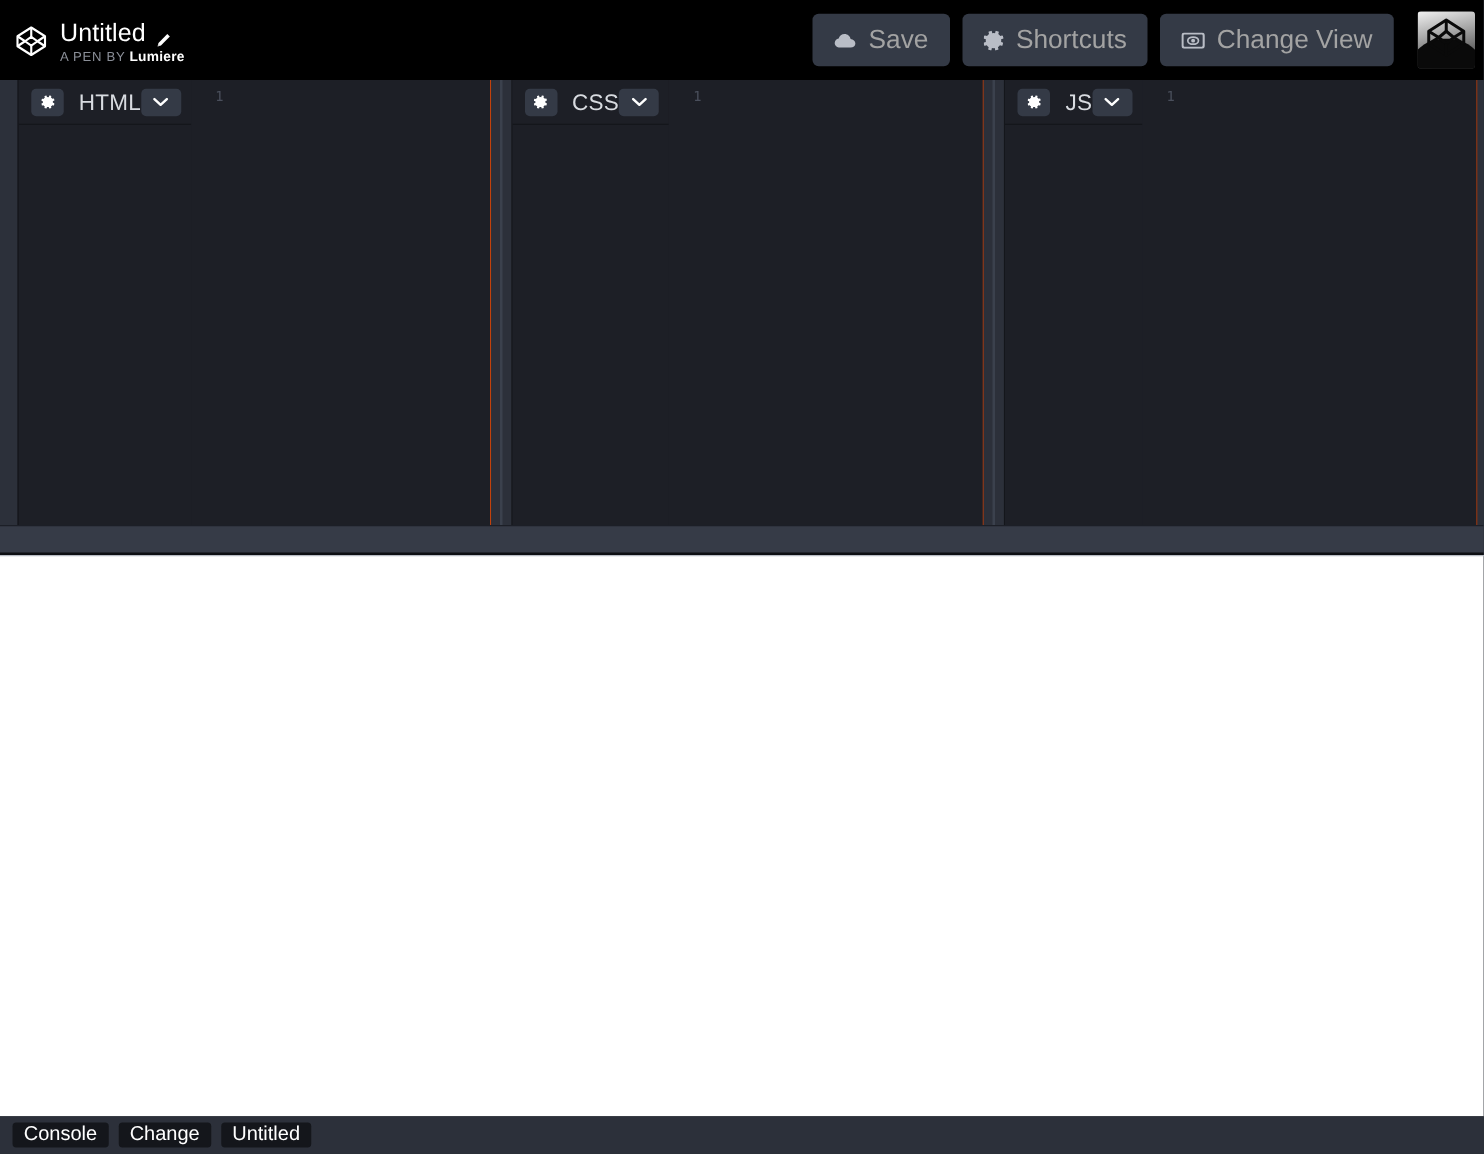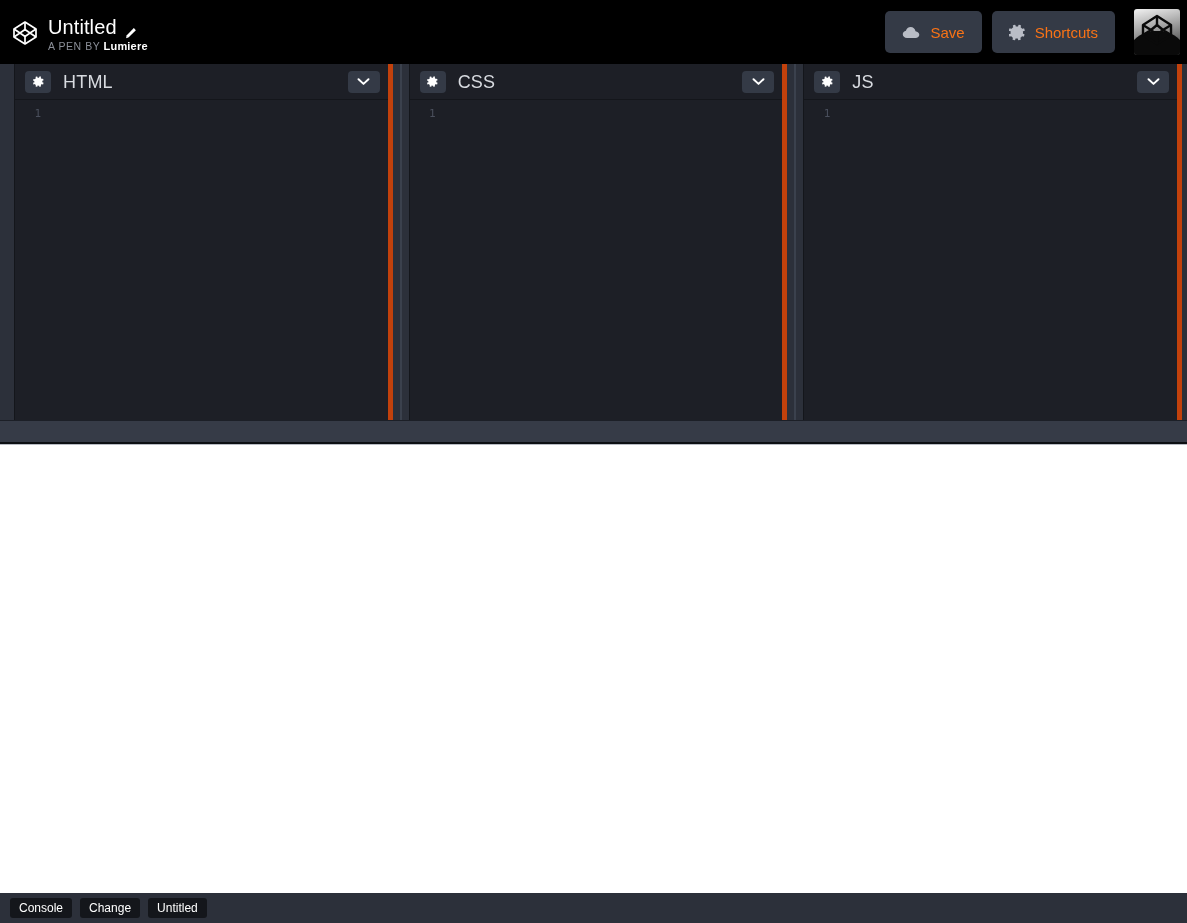--- a/index.html
+++ b/index.html
@@ -92,22 +92,22 @@
     gap: 10px;
     height: 100%;
     padding-right: 0;
   }
 
   .tb-btn {
     height: 42px;
     background: #343a46;
     border: none;
     border-radius: 5px;
-    color: #f97316;
-    font-size: 15px;
+    color: #a3a3a3;
+    font-size: 21px;
     font-family: "Liberation Sans", sans-serif;
     display: flex;
     align-items: center;
     gap: 9px;
     padding: 0 17px;
     cursor: pointer;
     white-space: nowrap;
   }
 
   .tb-icon { display: inline-flex; align-items: center; justify-content: center; }
@@ -142,25 +142,25 @@
     position: absolute;
     left: 7px; top: 0; bottom: 0;
     width: 2px;
     background: #3b414d;
   }
   .gutter-right { width: 5px; flex: 0 0 5px; background: #2c303a; }
 
   .pane {
     flex: 1 1 0;
     display: flex;
-    flex-direction: column;
+    flex-direction: row;
     min-width: 0;
     background: #1d1f26;
     border-left: 1px solid #14161b;
-    border-right: 5px solid #c2410c;
+    border-right: 1px solid #c2410c;
   }
 
   .pane-head {
     height: 36px;
     min-height: 36px;
     background: #1d1f26;
     display: flex;
     align-items: center;
     padding: 0 8px 0 10px;
     border-bottom: 1px solid #14161b;
@@ -270,21 +270,21 @@
     gap: 8px;
     padding: 0 10px;
   }
 
   .bb-btn {
     height: 20px;
     background: #14161b;
     border: none;
     border-radius: 3px;
     color: #ffffff;
-    font-size: 12px;
+    font-size: 16px;
     font-family: "Liberation Sans", sans-serif;
     padding: 0 9px;
     cursor: pointer;
     display: flex;
     align-items: center;
     line-height: 20px;
   }
 </style>
 </head>
 <body>
@@ -333,20 +333,30 @@
 
       <button class="tb-btn">
         <span class="tb-icon">
           <svg viewBox="0 0 18 18" width="17" height="17" aria-hidden="true">
             <path fill="#b9bdc6" d="M9 6.2 A2.8 2.8 0 1 0 9 11.8 A2.8 2.8 0 1 0 9 6.2 Z M16.2 10.5 l-1.5-.3a5.9 5.9 0 0 0 0-2.4l1.5-.3a.6.6 0 0 0 .45-.75l-.45-1.7a.6.6 0 0 0-.75-.4l-1.45.45a5.9 5.9 0 0 0-1.7-1.7l.45-1.45a.6.6 0 0 0-.4-.75l-1.7-.45a.6.6 0 0 0-.75.45l-.3 1.5a5.9 5.9 0 0 0-2.4 0l-.3-1.5a.6.6 0 0 0-.75-.45l-1.7.45a.6.6 0 0 0-.4.75l.45 1.45a5.9 5.9 0 0 0-1.7 1.7L1.05 4.65a.6.6 0 0 0-.75.4L-.15 6.75a.6.6 0 0 0 .45.75l1.5.3a5.9 5.9 0 0 0 0 2.4l-1.5.3a.6.6 0 0 0-.45.75l.45 1.7a.6.6 0 0 0 .75.4l1.45-.45a5.9 5.9 0 0 0 1.7 1.7l-.45 1.45a.6.6 0 0 0 .4.75l1.7.45a.6.6 0 0 0 .75-.45l.3-1.5a5.9 5.9 0 0 0 2.4 0l.3 1.5a.6.6 0 0 0 .75.45l1.7-.45a.6.6 0 0 0 .4-.75l-.45-1.45a5.9 5.9 0 0 0 1.7-1.7l1.45.45a.6.6 0 0 0 .75-.4l.45-1.7a.6.6 0 0 0-.45-.75Z"></path>
           </svg>
         </span>
         <span>Shortcuts</span>
       </button>
 
+      <button class="tb-btn">
+        <span class="tb-icon">
+          <svg viewBox="0 0 20 14" width="19" height="13" aria-hidden="true">
+            <rect x="0.9" y="0.9" width="18.2" height="12.2" rx="1.6" fill="none" stroke="#b9bdc6" stroke-width="1.8"></rect>
+            <ellipse cx="10" cy="7" rx="4.6" ry="3.1" fill="none" stroke="#b9bdc6" stroke-width="1.5"></ellipse>
+            <circle cx="10" cy="7" r="1.7" fill="#b9bdc6"></circle>
+          </svg>
+        </span>
+        <span>Change View</span>
+      </button>
 
       <span class="avatar">
         <svg viewBox="0 0 46 46" width="46" height="46" aria-hidden="true">
           <defs>
             <linearGradient id="avgrad" x1="0" y1="0" x2="0.25" y2="1">
               <stop offset="0%" stop-color="#f2f2f2"></stop>
               <stop offset="45%" stop-color="#a9a9a9"></stop>
               <stop offset="100%" stop-color="#4a4a4a"></stop>
             </linearGradient>
           </defs>

